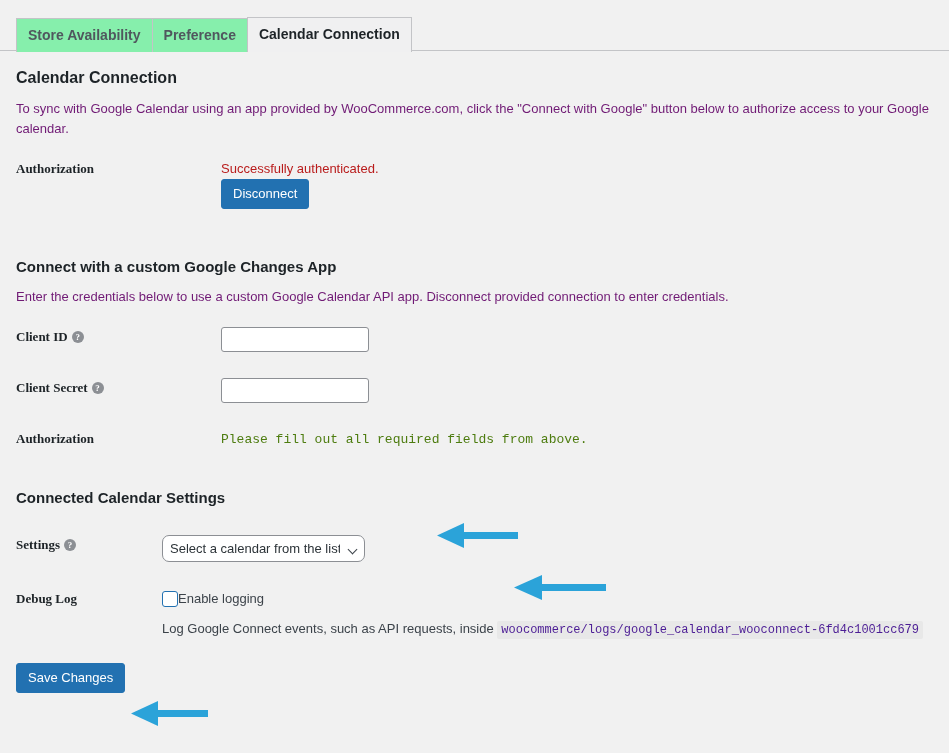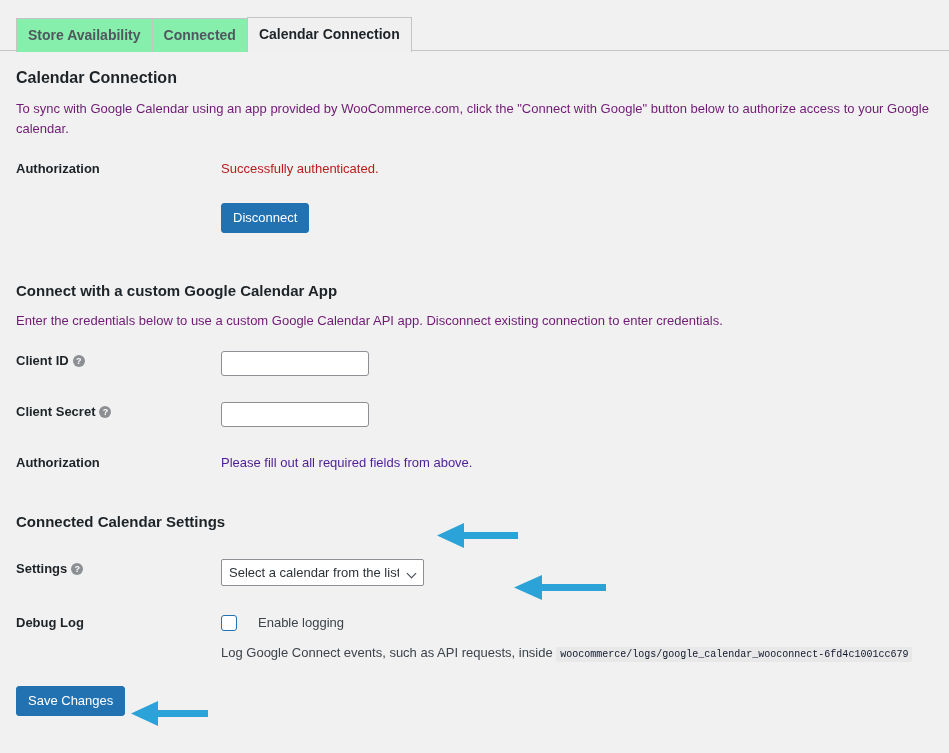--- a/index.html
+++ b/index.html
@@ -101,20 +101,21 @@
   }
   .form-table th {
     width: 195px;
     text-align: left;
     vertical-align: top;
     font-size: 13px;
     font-weight: bold;
     color: #1d2327;
     padding: 15px 10px 15px 0;
     line-height: 1.3;
+    font-family: Liberation Serif, serif;
   }
   .form-table td {
     vertical-align: top;
     padding: 13px 10px 13px 0;
     font-size: 13px;
     color: #3c434a;
     line-height: 1.5;
   }
   .row-tight th { padding: 8px 10px 8px 0; }
   .row-tight td { padding: 6px 10px 6px 0; }
@@ -129,21 +130,21 @@
     font-size: 9px;
     line-height: 12px;
     text-align: center;
     font-weight: bold;
     margin-left: 4px;
     vertical-align: 1px;
     cursor: help;
   }
 
   .status-text { color: #b91c1c; }
-  .error-text { color: #4c1d95; }
+  .error-text { color: #4d7c0f; font-family: Liberation Mono, monospace; }
 
   
   .btn-primary {
     display: inline-block;
     background: #2271b1;
     border: 1px solid #2271b1;
     color: #fff;
     font-size: 13px;
     line-height: 1;
     padding: 7px 11px 8px 11px;
@@ -162,21 +163,21 @@
     background: #fff;
     padding: 0 8px;
     font-size: 13px;
     color: #2c3338;
     font-family: "Liberation Sans", sans-serif;
   }
   select.select-input {
     height: 27px;
     box-sizing: border-box;
     border: 1px solid #8c8f94;
-    border-radius: 2px;
+    border-radius: 7px;
     background: #fff;
     padding: 0 24px 0 7px;
     font-size: 13px;
     color: #2c3338;
     font-family: "Liberation Sans", sans-serif;
     -webkit-appearance: none;
     appearance: none;
   }
   .select-wrap {
     position: relative;
@@ -200,21 +201,21 @@
     border-right: 1.6px solid #3c434a;
     border-bottom: 1.6px solid #3c434a;
     transform: rotate(45deg);
   }
   #calendar-select { width: 203px; }
   #sync-select { width: 287px; }
 
   .checkbox-line {
     display: flex;
     align-items: center;
-    gap: 21px;
+    gap: 0;
   }
   .wp-checkbox {
     width: 16px;
     height: 16px;
     box-sizing: border-box;
     border: 1px solid #2271b1;
     border-radius: 3px;
     background: #fff;
     cursor: pointer;
     flex: 0 0 auto;
@@ -225,67 +226,67 @@
     cursor: pointer;
   }
   .log-line {
     margin-top: 10px;
     font-size: 13px;
     color: #3c434a;
     white-space: nowrap;
   }
   code.path {
     font-family: "Liberation Mono", monospace;
-    font-size: 10px;
+    font-size: 12px;
     background: #e8e8e8;
     padding: 2px 4px;
     border-radius: 2px;
-    color: #0f172a;
+    color: #4c1d95;
   }
 
   .save-row {
     padding: 0 16px;
     margin-top: 18px;
   }
 
   
   .arrow {
     position: absolute;
     pointer-events: none;
   }
   .arrow svg { display: block; }
 </style>
 </head>
 <body>
 
 <div class="tabs-bar">
-  <div class="tab">Store Availability</div><div class="tab">Connected</div><div class="tab active">Calendar Connection</div>
+  <div class="tab">Store Availability</div><div class="tab">Preference</div><div class="tab active">Calendar Connection</div>
 </div>
 
 <div class="content">
 
   <h2 class="section-title">Calendar Connection</h2>
   <p class="desc">To sync with Google Calendar using an app provided by WooCommerce.com, click the "Connect with Google" button below to authorize access to your Google calendar.</p>
 
   <table class="form-table">
     <tbody>
         <tr>
       <th>Authorization</th>
       <td>
         <div class="status-text">Successfully authenticated.</div>
-        <div style="margin-top:24px;">
+        <div style="margin-top:0;">
           <button class="btn-primary">Disconnect</button>
         </div>
       </td>
     </tr>
   </tbody>
     </table>
 
-  <h3 class="section-title" style="margin-top:34px;">Connect with a custom Google Calendar App</h3>
-  <p class="desc">Enter the credentials below to use a custom Google Calendar API app. Disconnect existing connection to enter credentials.</p>
+  <h3 class="section-title" style="margin-top:34px;">Connect with a custom Google Changes App</h3>
+  <p class="desc">Enter the credentials below to use a custom Google Calendar API app. Disconnect provided connection to enter credentials.</p>
 
   <table class="form-table">
     <tbody>
         <tr>
       <th>
         <span>Client ID</span><span class="help-icon">?</span>
       </th>
       <td>
         <input class="text-input" type="text" value="" style="">
       </td>

